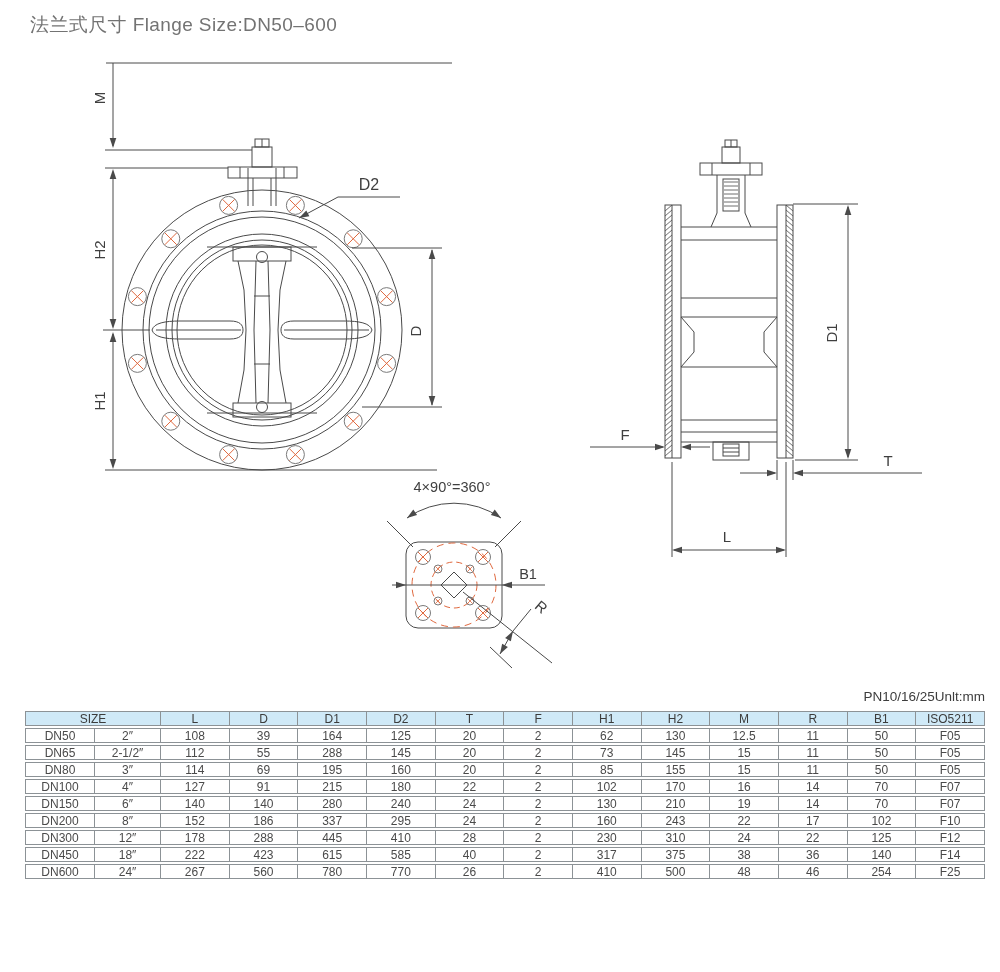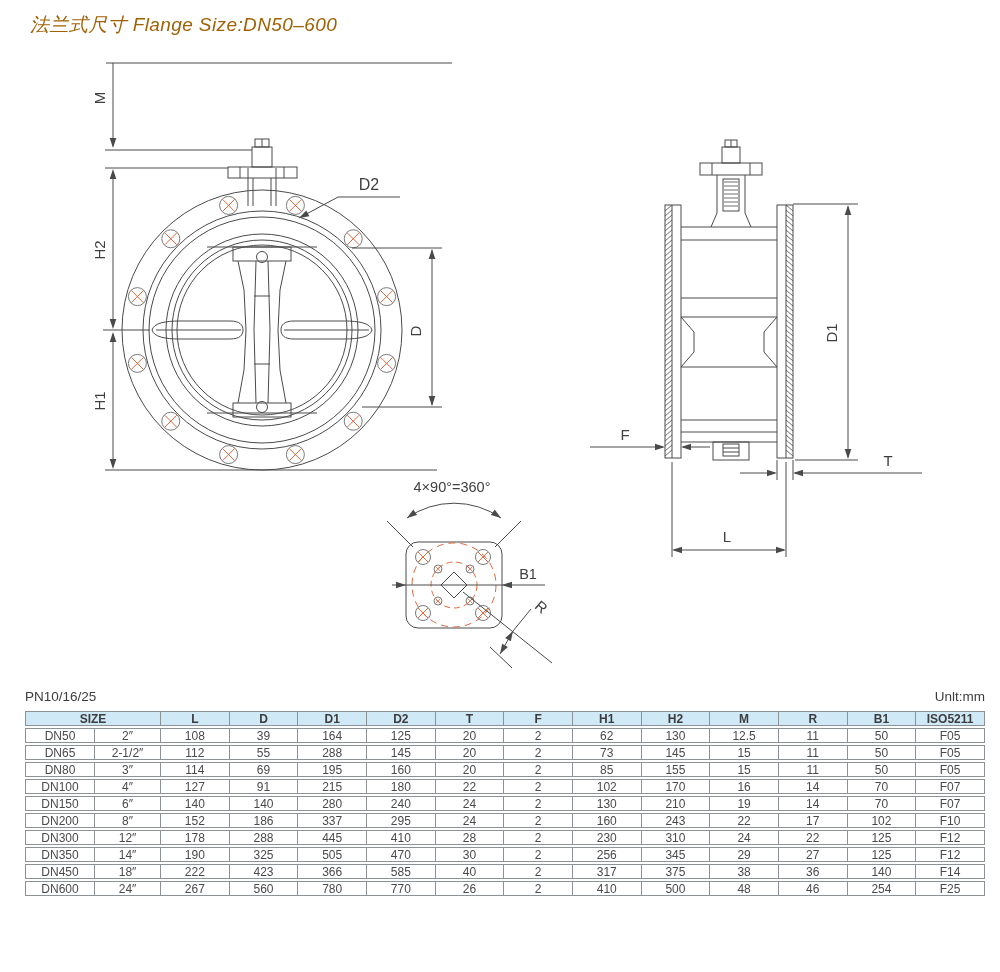--- a/index.html
+++ b/index.html
@@ -1,39 +1,39 @@
 <!DOCTYPE html>
 <html><head>
 <meta charset="utf-8">
 <style>
   html,body{margin:0;padding:0;}
   body{
     width:1000px;height:972px;position:relative;background:#ffffff;
     font-family:"Liberation Sans",sans-serif;color:#3e3e3e;overflow:hidden;
   }
   .page-title{
-    position:absolute;left:30px;top:12px;font-size:19px;letter-spacing:.4px;color:#a16207;font-style:italic;
+    position:absolute;left:30px;top:12px;font-size:19px;letter-spacing:.4px;color:#737373;
   }
   svg.drawing{position:absolute;left:0;top:0;}
   svg text{font-family:"Liberation Sans",sans-serif;fill:#3f3f3f;}
   .table-notes{
     position:absolute;left:25px;top:689px;width:960px;
-    display:flex;justify-content:space-between;font-size:13.5px;color:#3d3d3d;
+    display:flex;justify-content:flex-end;font-size:13.5px;color:#3d3d3d;
   }
   table.dims{
     position:absolute;left:25px;top:709px;width:960px;
     border-collapse:separate;border-spacing:0 2px;table-layout:fixed;
     font-size:12px;color:#4a4a4a;
   }
   table.dims th, table.dims td{
     border:1px solid #8c9296;text-align:center;vertical-align:middle;
     height:13px;line-height:1.0;padding:0;overflow:hidden;white-space:nowrap;
     background:#ffffff;
   }
-  table.dims th{background:#cfe9f7;font-weight:bold;color:#3c3c3c;}
+  table.dims th{background:#cfe9f7;font-weight:normal;color:#3c3c3c;}
   table.dims th + th, table.dims td + td{border-left:none;}
 </style>
 </head>
 <body>
 
 <div class="page-title">法兰式尺寸 Flange Size:DN50–600</div>
 
 <svg class="drawing" width="1000" height="690" viewBox="0 0 1000 690">
 
   <g stroke="#4a4a4a" fill="none" stroke-width="1">
@@ -523,41 +523,25 @@
         <td>28</td>
         <td>2</td>
         <td>230</td>
         <td>310</td>
         <td>24</td>
         <td>22</td>
         <td>125</td>
         <td>F12</td>
       </tr>
       <tr>
-        <td>DN350</td>
-        <td>14″</td>
-        <td>190</td>
-        <td>325</td>
-        <td>505</td>
-        <td>470</td>
-        <td>30</td>
-        <td>2</td>
-        <td>256</td>
-        <td>345</td>
-        <td>29</td>
-        <td>27</td>
-        <td>125</td>
-        <td>F12</td>
-      </tr>
-      <tr>
         <td>DN450</td>
         <td>18″</td>
         <td>222</td>
         <td>423</td>
-        <td>366</td>
+        <td>615</td>
         <td>585</td>
         <td>40</td>
         <td>2</td>
         <td>317</td>
         <td>375</td>
         <td>38</td>
         <td>36</td>
         <td>140</td>
         <td>F14</td>
       </tr>

